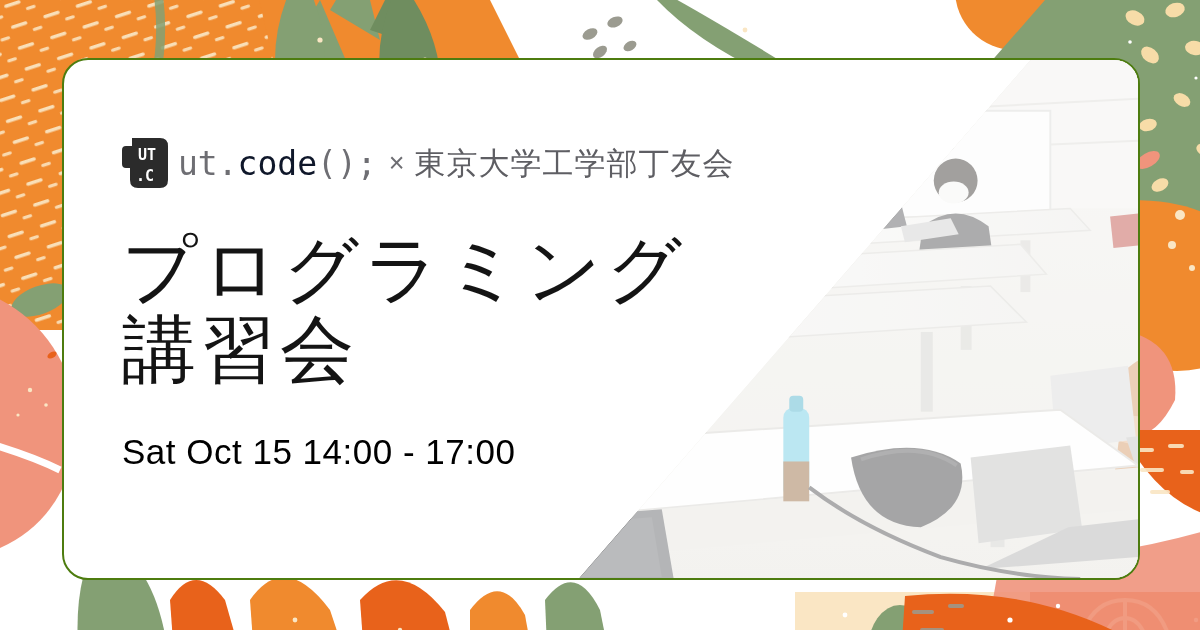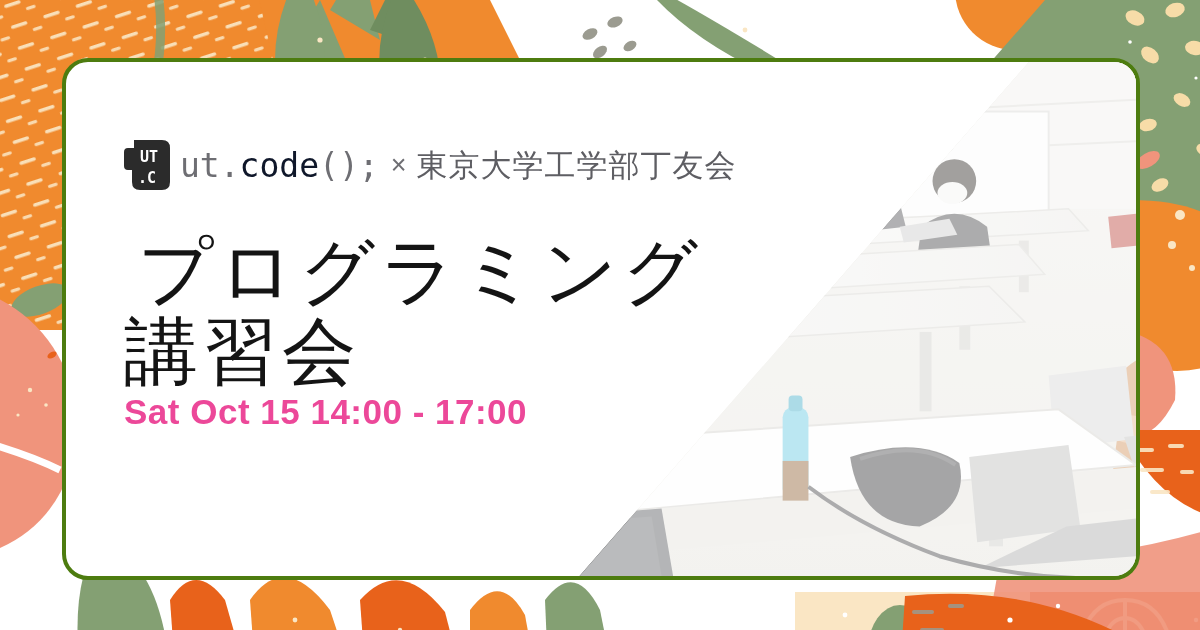--- a/index.html
+++ b/index.html
@@ -28,21 +28,21 @@
   }
 
   
   #card {
     position: absolute;
     left: 62px;
     top: 58px;
     width: 1078px;
     height: 522px;
     background: #ffffff;
-    border: 4px solid #4d7c0f;
+    border: 2px solid #4d7c0f;
     border-radius: 26px;
     box-sizing: border-box;
     overflow: hidden;
   }
 
   
   #photo-layer {
     position: absolute;
     inset: 0;
     clip-path: polygon(90% 0%, 100% 0%, 100% 100%, 48% 100%);
@@ -104,27 +104,28 @@
   }
 
   .title-line {
     font-size: 74px;
     color: #141414;
     line-height: 1.08;
     letter-spacing: 5px;
     font-weight: 400;
     white-space: nowrap;
   }
-  #title-line-1 { margin-left: 14px; }
+  #title-line-1 { }
   #title-line-2 { margin-left: 0px; }
 
   #event-time {
+    margin-top: 42px;
     font-size: 35px;
-    font-weight: bold;
-    color: #ec4899;
+    font-weight: normal;
+    color: #000000;
     letter-spacing: 0.5px;
     white-space: nowrap;
   }
 </style>
 </head>
 <body>
 
 <div id="poster">
 
   <svg id="bg-pattern" viewBox="0 0 1200 630" xmlns="http://www.w3.org/2000/svg">

